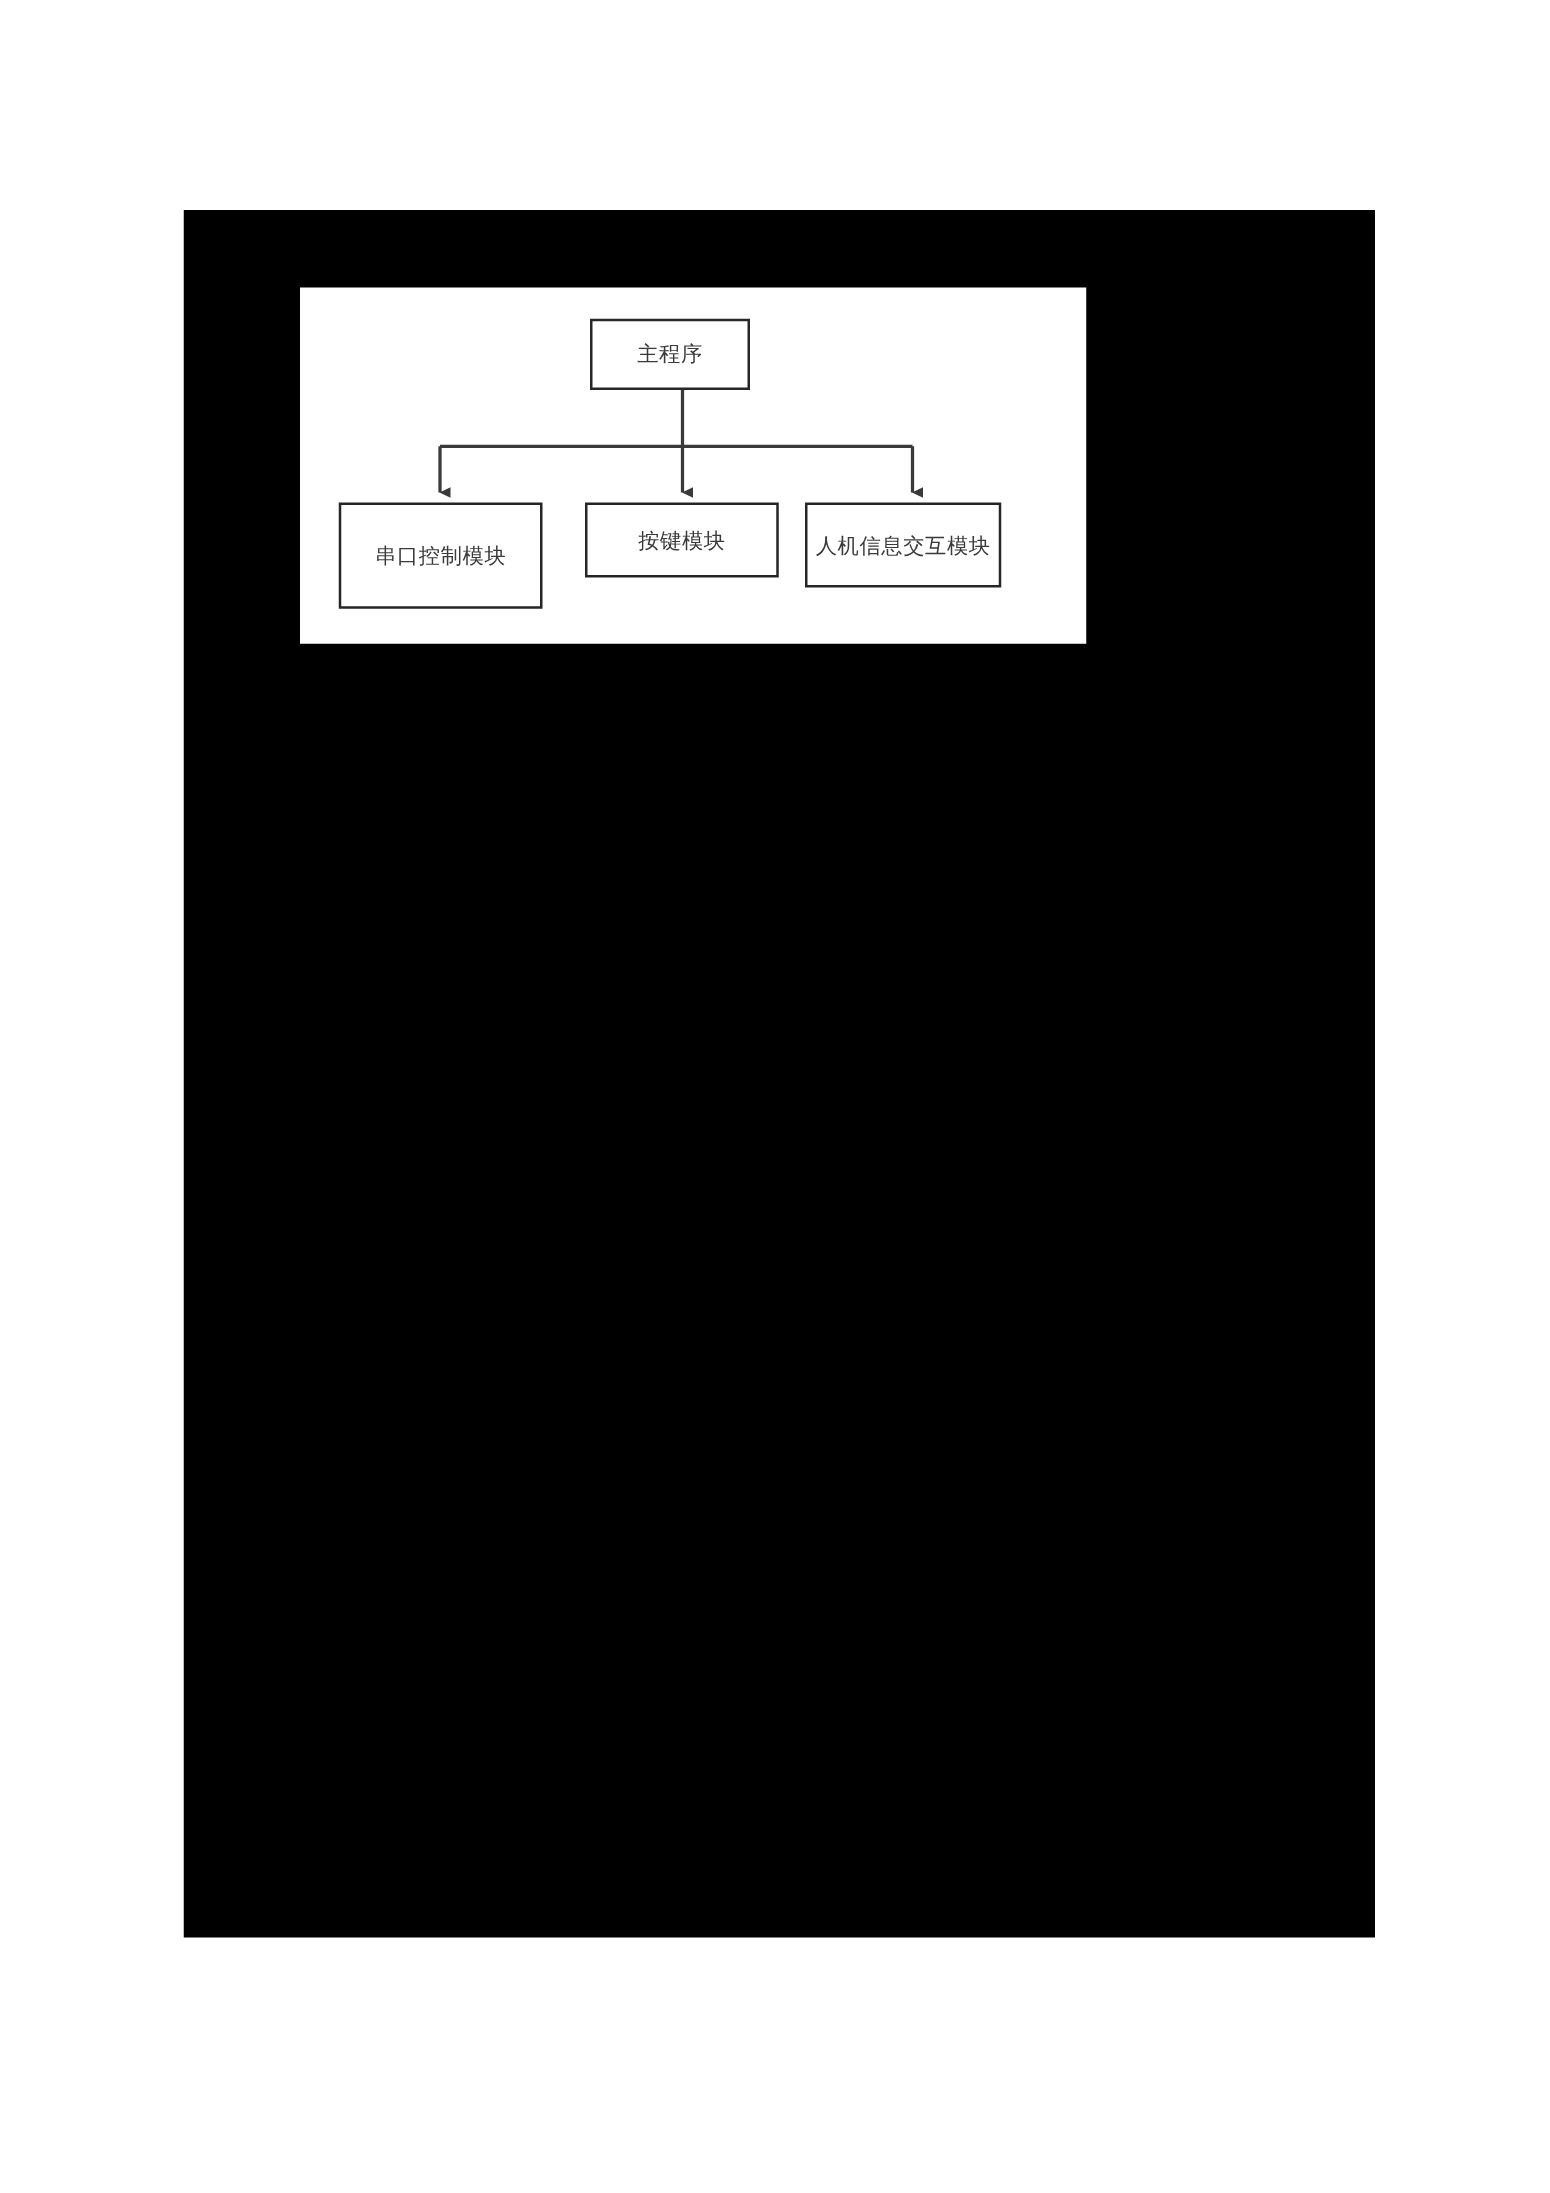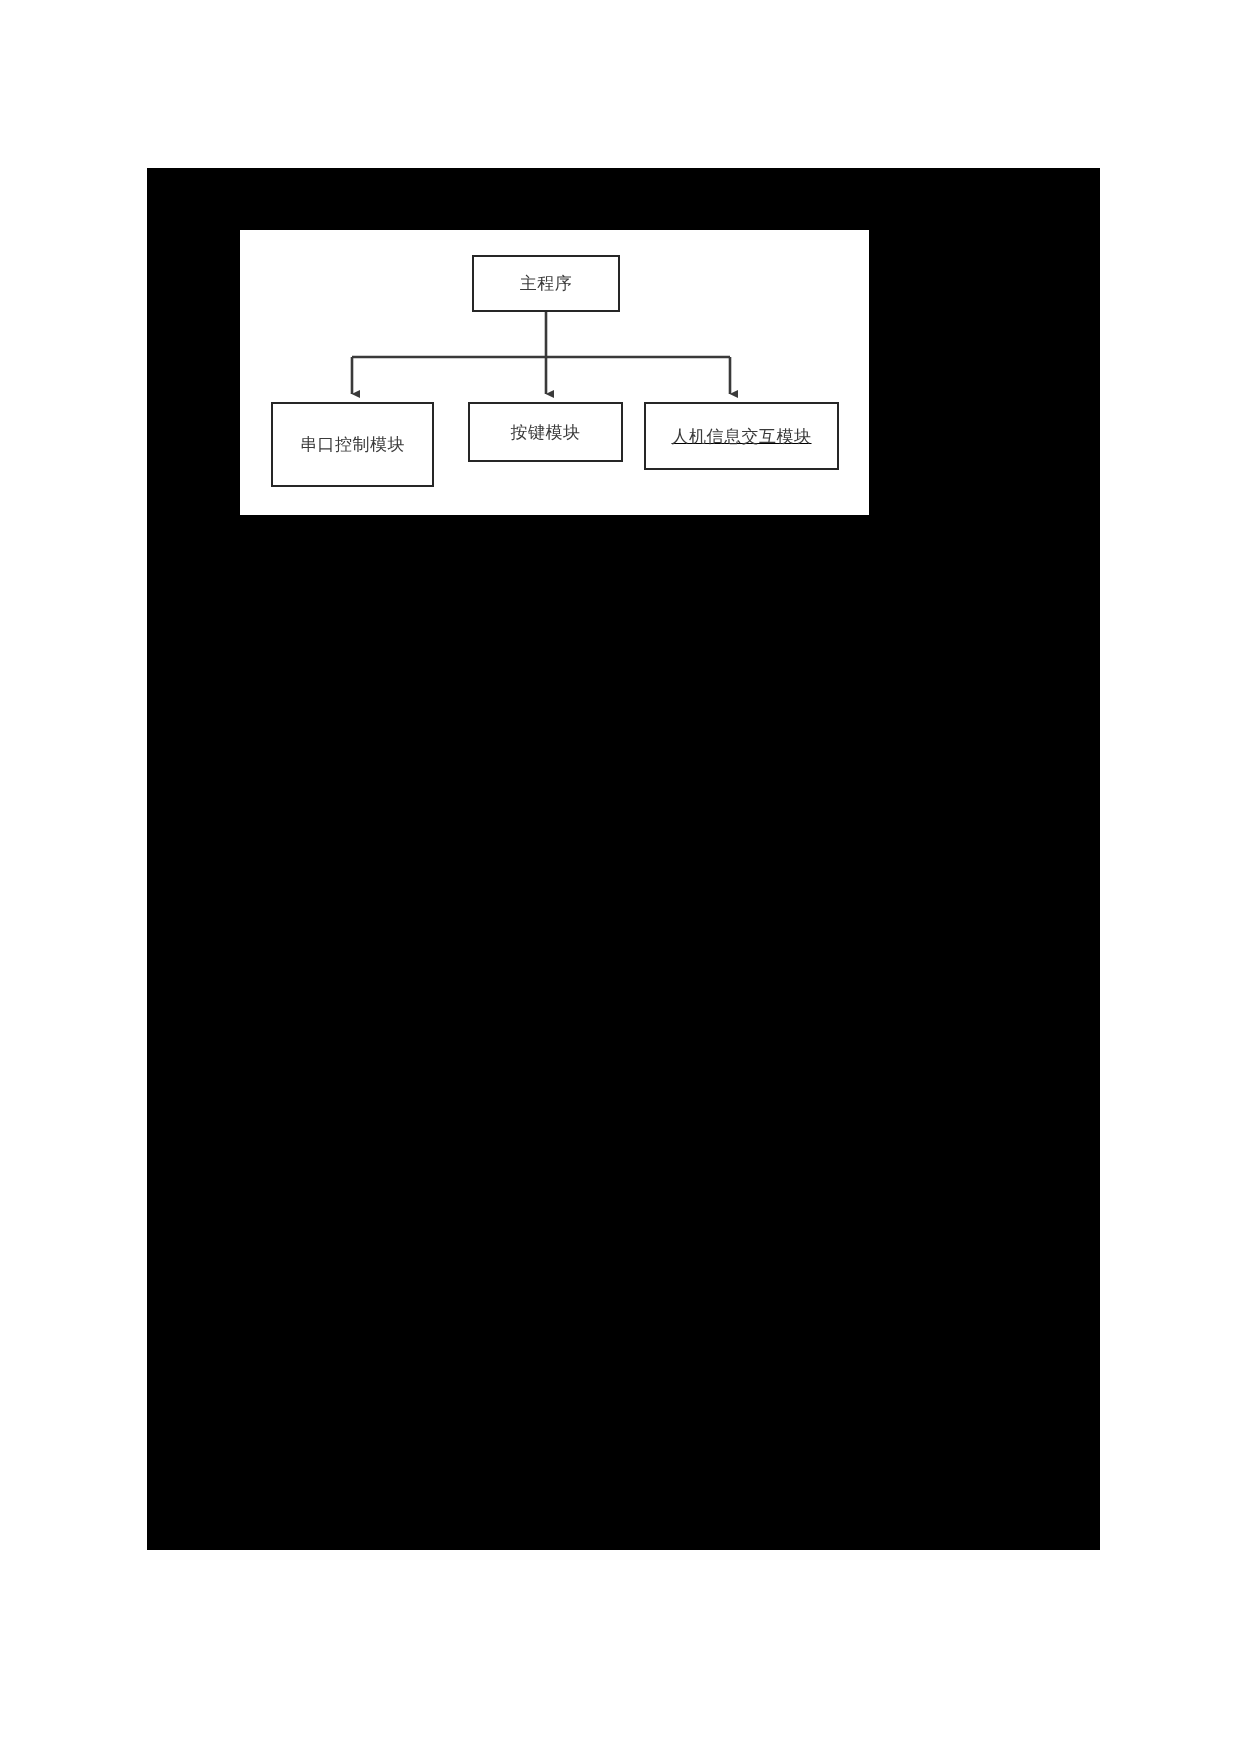--- a/index.html
+++ b/index.html
@@ -59,44 +59,43 @@
     color: #3a3a3a;
     line-height: 1;
     white-space: nowrap;
     letter-spacing: 0.5px;
   }
 
   
   #node-root {
     left: 232px;
     top: 25px;
-    width: 148px;
+    width: 128px;
     height: 57px;
     justify-content: center;
   }
 
   
   #node-leaf-0 {
     left: 31px;
     top: 172px;
     width: 163px;
     height: 85px;
   }
   #node-leaf-1 {
     left: 228px;
     top: 172px;
     width: 155px;
     height: 60px;
   }
   #node-leaf-2 {
     left: 404px;
     top: 172px;
-    width: 195px;
+    width: 157px;
     height: 68px;
-    text-decoration: underline;
   }
 </style>
 </head>
 <body>
 
 <div id="black-region"></div>
 
 <div id="diagram-panel">
 
   <svg id="diagram-svg" viewBox="0 0 629 285" xmlns="http://www.w3.org/2000/svg">

